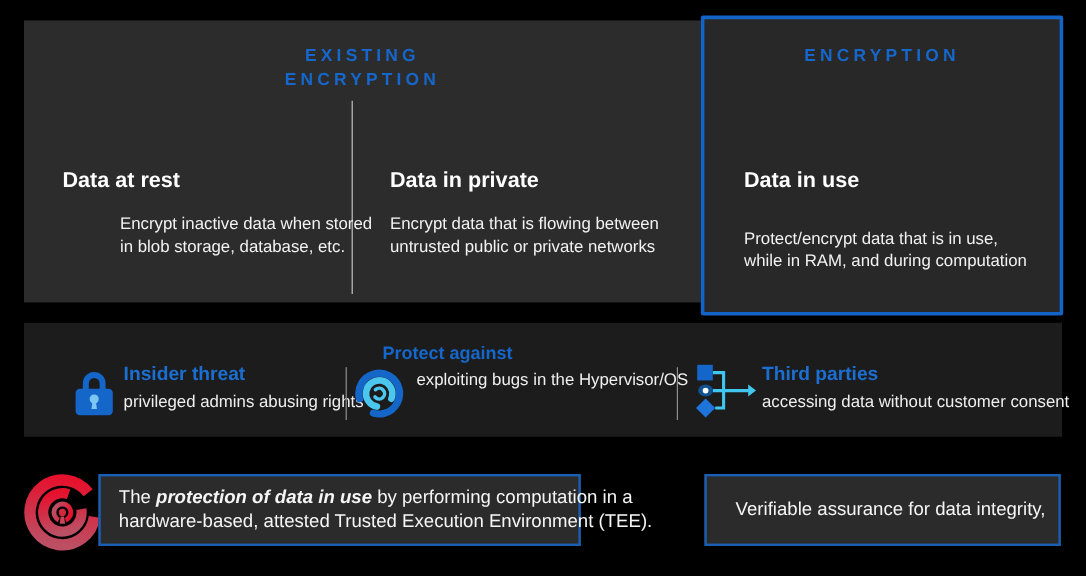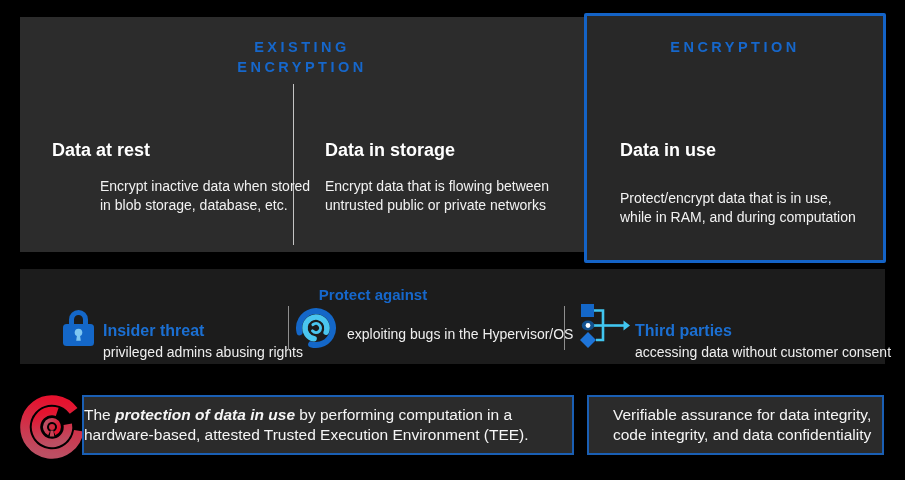--- a/index.html
+++ b/index.html
@@ -20,37 +20,37 @@
   .col-desc  { font-size:14px; line-height:18.5px; color:#F2F2F2; }
   .col-desc div { white-space:nowrap; }
   .t1 { left:52px;  top:140px; }  .d1 { left:52px;  top:177px;margin-left:48px; }
   .t2 { left:325px; top:140px; }  .d2 { left:325px; top:177px; }
   .t3 { left:620px; top:140px; }  .d3 { left:620px; top:189px; }
 
   
   .band { left:20px; top:269px; width:865px; height:95px; background:#1C1C1C; }
   .protect-heading { left:20px; top:286px; width:706px; text-align:center;
                      font-size:15px; font-weight:700; color:#1667CB; }
-  .item { top:304px;margin-top:18px; }
+  .item { top:304px; }
   .item-label { font-size:16px; font-weight:600; color:#1B6FD2; white-space:nowrap; }
   .item-desc  { font-size:14px; color:#EFEFEF; margin-top:4px; white-space:nowrap; }
   .item-1 { left:103px; } .item-2 { left:347px; } .item-3 { left:635px; }
   .band-div { top:306px; width:1px; height:44px; background:#8F8F8F; }
   .bdiv-1 { left:288px; } .bdiv-2 { left:564px; }
   .icon-lock  { left:60px;  top:308px; }
   .icon-swirl { left:295px; top:307px; }
   .icon-flow  { left:580px; top:302px; }
 
   
   .logo { left:19px; top:390px; }
   .foot-box { top:395px; height:60px; background:#2B2B2B; border:2px solid #1A5FB4;
               display:flex; flex-direction:column; justify-content:center;
               font-size:15.5px; line-height:20px; color:#F5F5F5; }
   .foot-box div { white-space:nowrap; }
-  .box-tee { left:82px; width:492px; }
+  .box-tee { left:82px; width:402px; padding-left:15px; }
   .box-assurance { left:587px; width:297px; padding-left:24px; }
   .emph { font-weight:700; font-style:italic; }
 </style>
 </head>
 <body>
 
 <div class="abs panel-left"></div>
 <div class="abs box-blue"></div>
 
 <div class="abs sec-header hdr-existing">
@@ -62,21 +62,21 @@
 </div>
 
 <div class="abs divider-top"></div>
 
 <div class="abs col-title t1">Data at rest</div>
 <div class="abs col-desc d1">
   <div>Encrypt inactive data when stored</div>
   <div>in blob storage, database, etc.</div>
 </div>
 
-<div class="abs col-title t2">Data in storage</div>
+<div class="abs col-title t2">Data in private</div>
 <div class="abs col-desc d2">
   <div>Encrypt data that is flowing between</div>
   <div>untrusted public or private networks</div>
 </div>
 
 <div class="abs col-title t3">Data in use</div>
 <div class="abs col-desc d3">
   <div>Protect/encrypt data that is in use,</div>
   <div>while in RAM, and during computation</div>
 </div>
@@ -144,14 +144,13 @@
   </svg>
 </span>
 
 <div class="abs foot-box box-tee">
   <div><span>The </span><span class="emph">protection of data in use</span><span> by performing computation in a</span></div>
   <div>hardware-based, attested Trusted Execution Environment (TEE).</div>
 </div>
 
 <div class="abs foot-box box-assurance">
   <div>Verifiable assurance for data integrity,</div>
-  <div>code integrity, and data confidentiality</div>
 </div>
 
 </body></html>

